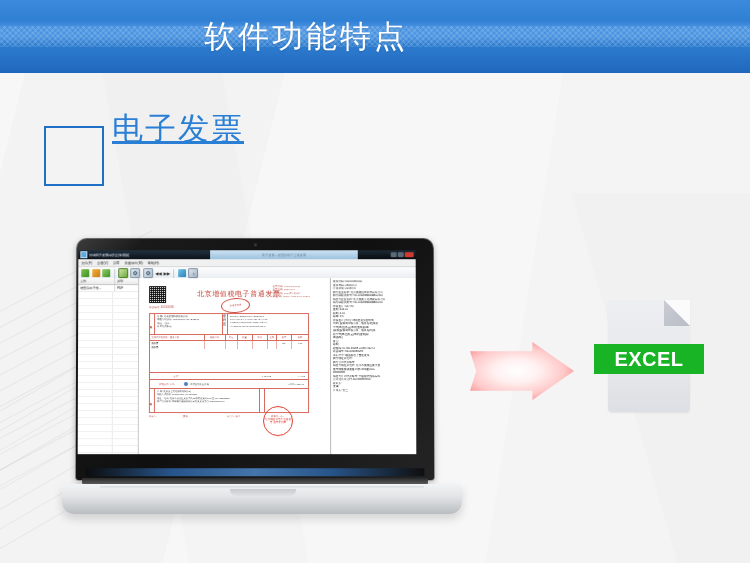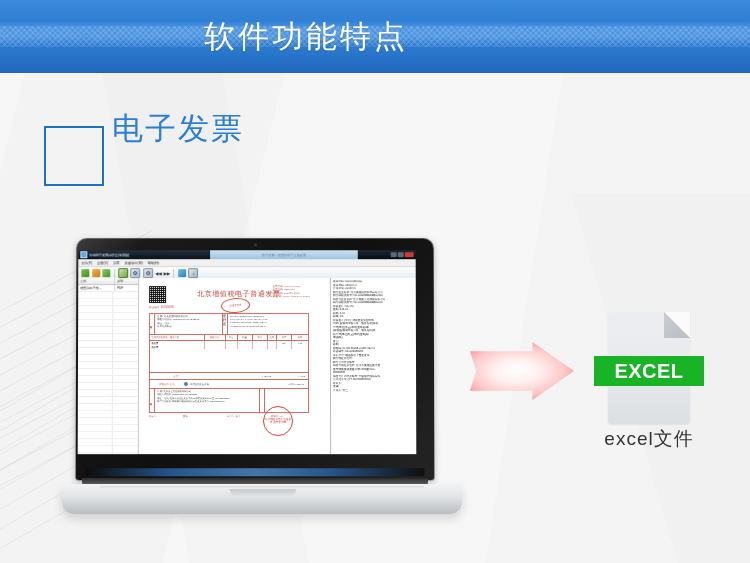--- a/index.html
+++ b/index.html
@@ -49,21 +49,21 @@
   .num-box{
     position:absolute;left:0px;top:8px;width:62px;height:62px;
     background:#1f6fc4;display:flex;align-items:center;justify-content:center;
   }
   .num-box span{
     color:#ffffff;font-size:30px;font-style:italic;font-weight:400;letter-spacing:1px;
     font-family:"Liberation Serif","DejaVu Serif",serif;
   }
   .sec-title{
     position:absolute;left:84px;top:4px;
-    color:#2a7fd4;font-size:31px;letter-spacing:2px;line-height:38px;font-weight:400;
+    color:#2a7fd4;font-size:31px;letter-spacing:2px;line-height:38px;font-weight:400;text-decoration:underline;
   }
   .sec-sub{
     position:absolute;left:84px;top:48px;
     color:#3a3a3a;font-size:19px;letter-spacing:1px;line-height:26px;
   }
 
   
   .laptop{position:absolute;left:62px;top:238px;width:400px;height:290px;}
   .lid{
     position:absolute;left:14px;top:0;width:358px;height:242px;
@@ -216,21 +216,21 @@
   .arrow{position:absolute;left:470px;top:342px;width:104px;height:58px;}
   .arrow-shape{
     width:100%;height:100%;
     background:radial-gradient(ellipse at 45% 50%,#ffffff 0%,#fff0f0 28%,#ffc9c9 58%,#f98a8a 82%,#ef5a5a 100%);
     -webkit-clip-path:polygon(0% 16%,6% 50%,0% 84%,60% 84%,60% 100%,100% 50%,60% 0%,60% 16%);
     clip-path:polygon(0% 16%,6% 50%,0% 84%,60% 84%,60% 100%,100% 50%,60% 0%,60% 16%);
     filter:drop-shadow(0 0 0.6px #e24b46);
   }
 
   
-  .excel{position:absolute;left:594px;top:312px;width:110px;height:128px;}
+  .excel{position:absolute;left:594px;top:300px;width:110px;height:128px;}
   .doc-body{position:absolute;left:14px;top:0;width:82px;height:112px;
     background:linear-gradient(to bottom,#eceef1 0%,#e7e9ec 55%,#dcdfe3 100%);
     border-radius:3px 0 4px 4px;box-shadow:0 1px 2px rgba(0,0,0,0.07);}
   .doc-fold{position:absolute;right:0;top:0;width:26px;height:26px;
     background:linear-gradient(to bottom right,#c9ccd3,#b9bdc6);
     -webkit-clip-path:polygon(0 0,100% 100%,0 100%);clip-path:polygon(0 0,100% 100%,0 100%);}
   .doc-notch{position:absolute;right:0;top:0;width:26px;height:26px;background:#fbfbfb;
     -webkit-clip-path:polygon(0 0,100% 0,100% 100%);clip-path:polygon(0 0,100% 0,100% 100%);}
   .excel-band{position:absolute;left:0;top:44px;width:110px;height:30px;
     background:#18b425;display:flex;align-items:center;justify-content:center;}
@@ -599,14 +599,13 @@
 </div>
 
 <div class="excel">
   <div class="doc-body">
     <div class="doc-notch"></div>
     <div class="doc-fold"></div>
   </div>
   <div class="excel-band">
     <span>EXCEL</span>
   </div>
-  <div class="excel-caption">excel文件</div>
 </div>
 
 </body></html>

